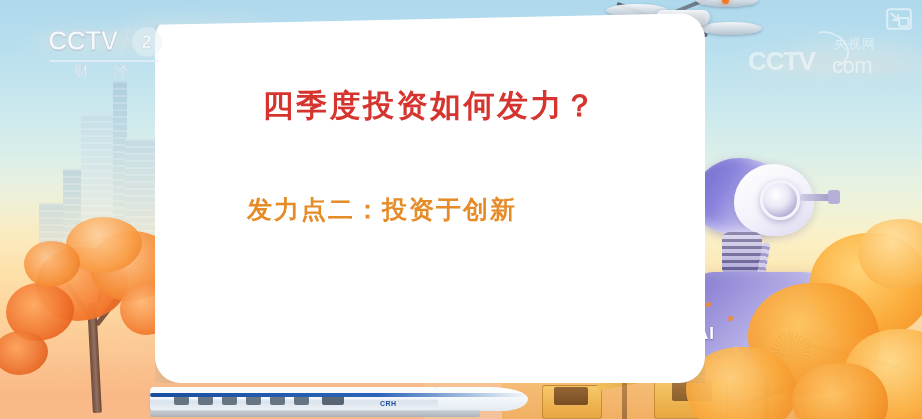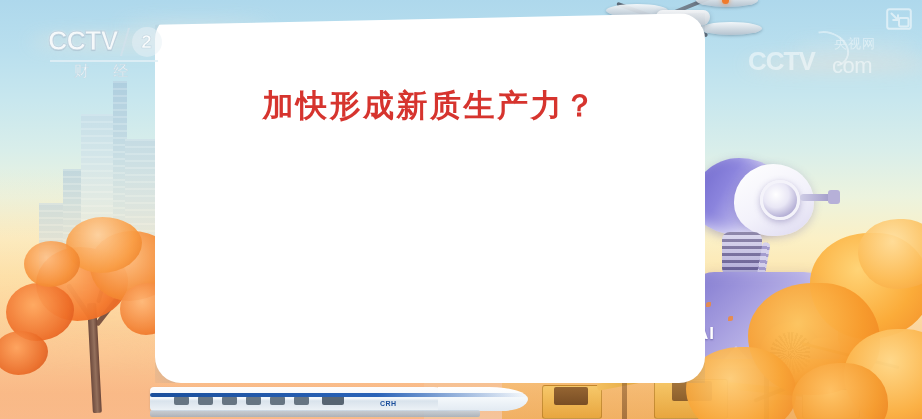--- a/index.html
+++ b/index.html
@@ -408,21 +408,22 @@
     <div class="train-win" style="left:120px;"></div>
     <div class="train-win" style="left:144px;"></div>
     <div class="train-win" style="left:172px;width:22px;height:11px;background:#3f4d5c;"></div>
     <div class="train-stripe"></div>
     <div class="train-skirt"></div>
     <div class="train-logo">CRH</div>
   </div>
 
   <div class="card">
     <div class="card-inner">
-      <div class="card-title">加快形成新质生产力？</div>
+      <div class="card-title">四季度投资如何发力？</div>
+      <div class="card-line1">发力点二：投资于创新</div>
     </div>
   </div>
 
   <div class="channel-logo">
     <div class="cl-row">
       <span class="cl-text">CCTV</span>
       <span class="cl-slash"></span>
       <span class="cl-num">2</span>
     </div>
     <div class="cl-underline"></div>

